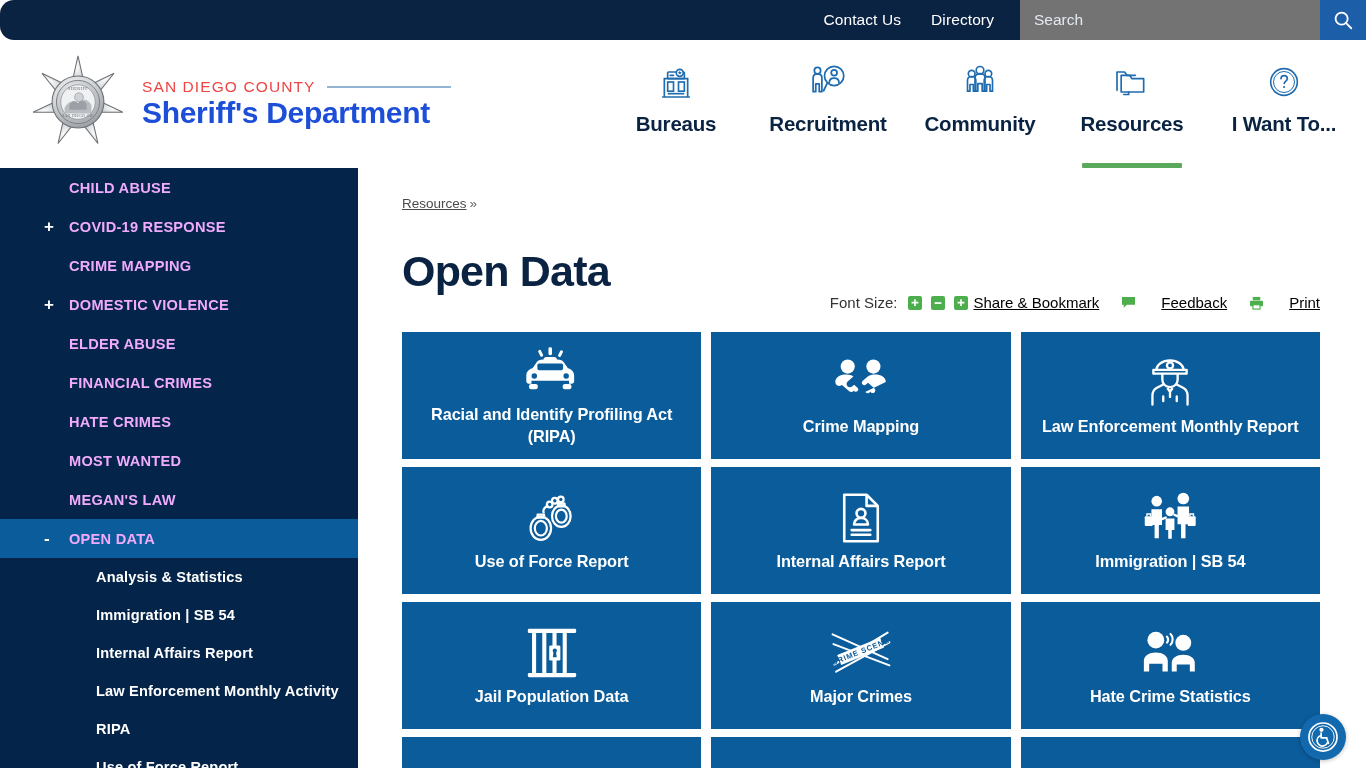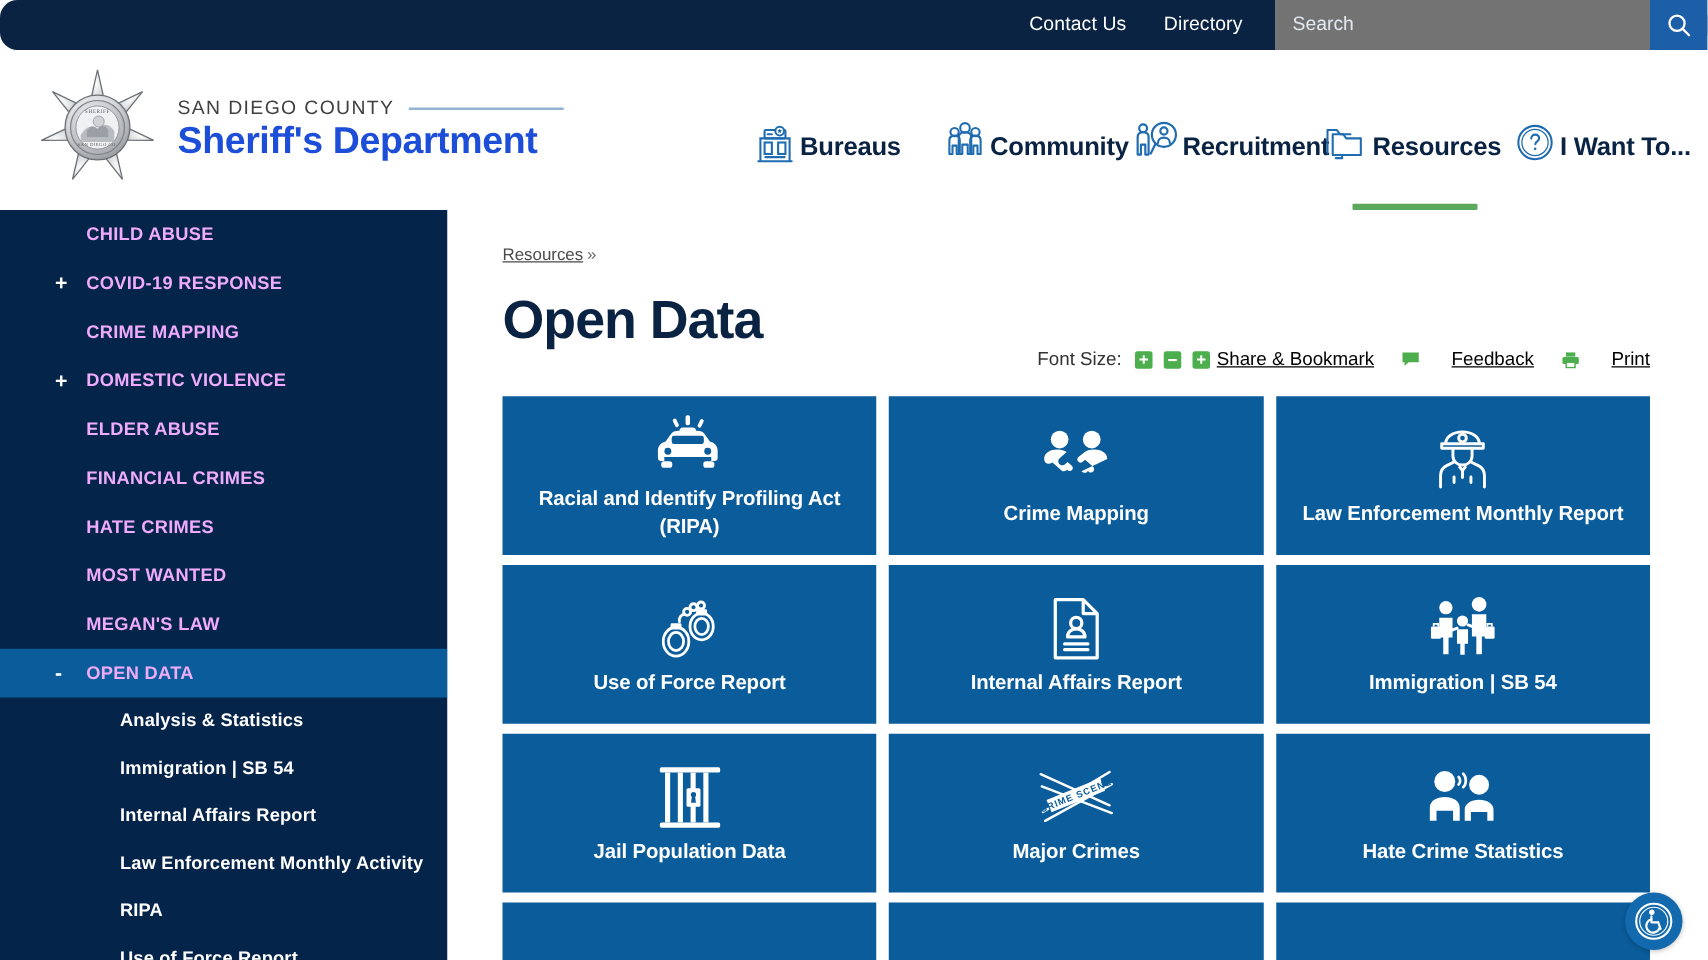--- a/index.html
+++ b/index.html
@@ -85,21 +85,21 @@
     gap: 16px;
   }
   .badge-logo { width: 96px; height: 96px; flex: none; }
   .brand-text { padding-top: 4px; }
   .brand-top {
     display: flex;
     align-items: center;
     gap: 12px;
   }
   .brand-county {
-    color: #404040;
+    color: #ef4444;
     font-size: 15.5px;
     letter-spacing: 1.1px;
     font-weight: 400;
     white-space: nowrap;
   }
   .brand-rule {
     width: 124px;
     height: 2px;
     background: #94b4d4;
   }
@@ -118,21 +118,21 @@
     gap: 0;
     margin-left: auto;
     padding-right: 6px;
     padding-top: 10px;
     height: 118px;
   }
   .navitem {
     width: 152px;
     height: 118px;
     display: flex;
-    flex-direction: row;
+    flex-direction: column;
     align-items: center;
     justify-content: flex-start;
     padding-top: 10px;
     cursor: pointer;
     position: relative;
     text-decoration: none;
   }
   .navicon {
     height: 44px;
     display: flex;
@@ -212,21 +212,21 @@
   .content {
     flex: 1;
     padding: 28px 24px 0 44px;
     overflow: hidden;
     position: relative;
     background: #ffffff;
   }
   .breadcrumb {
     font-size: 13.5px;
     color: #4a4a4a;
-    margin-bottom: 23px;
+    margin-bottom: 38px;
   }
   .breadcrumb a {
     color: #4a4a4a;
     text-decoration: underline;
     cursor: pointer;
   }
   .breadcrumb .sep { margin-left: 3px; color: #6b6b6b; }
 
   .page-title {
     font-size: 43px;
@@ -399,45 +399,45 @@
           <circle cx="28.5" cy="13" r="4.2" fill="#ffffff"></circle>
           <path d="M28.5 10.6l.7 1.5 1.6.2-1.2 1.1.3 1.6-1.4-.8-1.4.8.3-1.6-1.2-1.1 1.6-.2z" fill="#1f6cb0" stroke="none"></path>
         </svg>
       </span>
       <span class="navlabel">Bureaus</span>
       <span class="underline"></span>
     </a>
 
     <a class="navitem">
       <span class="navicon">
+        <svg width="42" height="42" viewBox="0 0 48 48" fill="none" stroke="#1f6cb0" stroke-width="2">
+          <circle cx="12" cy="11" r="3.6"></circle>
+          <path d="M7 19c0-2.8 2-4.4 5-4.4s5 1.6 5 4.4v16h-3v-9h-4v9H7z" stroke-linejoin="round"></path>
+          <circle cx="31" cy="17" r="11"></circle>
+          <circle cx="31" cy="13.5" r="3.3"></circle>
+          <path d="M25.5 24.5c0-3.2 2.5-5 5.5-5s5.5 1.8 5.5 5" stroke-linecap="round"></path>
+          <path d="M23.2 25.4L19 34" stroke-linecap="round"></path>
+        </svg>
+      </span>
+      <span class="navlabel">Recruitment</span>
+      <span class="underline"></span>
+    </a>
+
+    <a class="navitem">
+      <span class="navicon">
         <svg width="40" height="40" viewBox="0 0 48 48" fill="none" stroke="#1f6cb0" stroke-width="2">
           <circle cx="14" cy="14" r="4"></circle>
           <path d="M9 22c0-3 2.2-4.6 5-4.6S19 19 19 22v13h-3v-8h-4v8H9z" stroke-linejoin="round"></path>
           <circle cx="34" cy="14" r="4"></circle>
           <path d="M29 22c0-3 2.2-4.6 5-4.6S39 19 39 22v13h-3v-8h-4v8h-3z" stroke-linejoin="round"></path>
           <circle cx="24" cy="10" r="4.6"></circle>
           <path d="M18 19c0-3.2 2.6-5 6-5s6 1.8 6 5v16h-3.4v-9h-5.2v9H18z" stroke-linejoin="round"></path>
         </svg>
       </span>
       <span class="navlabel">Community</span>
-      <span class="underline"></span>
-    </a>
-
-    <a class="navitem">
-      <span class="navicon">
-        <svg width="42" height="42" viewBox="0 0 48 48" fill="none" stroke="#1f6cb0" stroke-width="2">
-          <circle cx="12" cy="11" r="3.6"></circle>
-          <path d="M7 19c0-2.8 2-4.4 5-4.4s5 1.6 5 4.4v16h-3v-9h-4v9H7z" stroke-linejoin="round"></path>
-          <circle cx="31" cy="17" r="11"></circle>
-          <circle cx="31" cy="13.5" r="3.3"></circle>
-          <path d="M25.5 24.5c0-3.2 2.5-5 5.5-5s5.5 1.8 5.5 5" stroke-linecap="round"></path>
-          <path d="M23.2 25.4L19 34" stroke-linecap="round"></path>
-        </svg>
-      </span>
-      <span class="navlabel">Recruitment</span>
       <span class="underline"></span>
     </a>
 
     <a class="navitem active">
       <span class="navicon">
         <svg width="42" height="40" viewBox="0 0 48 48" fill="none" stroke="#1f6cb0" stroke-width="2">
           <path d="M6 34V12h9l3 4h10" stroke-linejoin="round" stroke-linecap="round"></path>
           <path d="M11 16h10l3 4h14v16H11z" stroke-linejoin="round"></path>
           <path d="M20 36v3h-6" stroke-linecap="round"></path>
         </svg>

